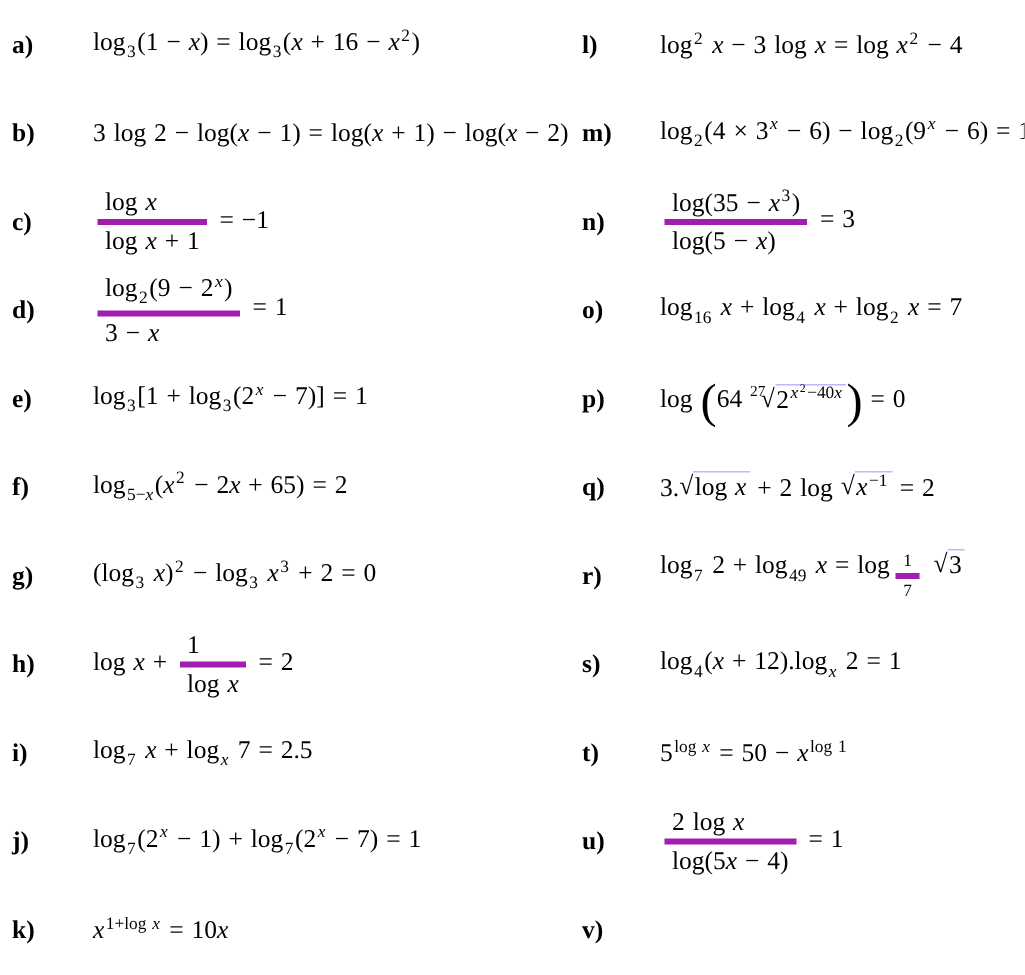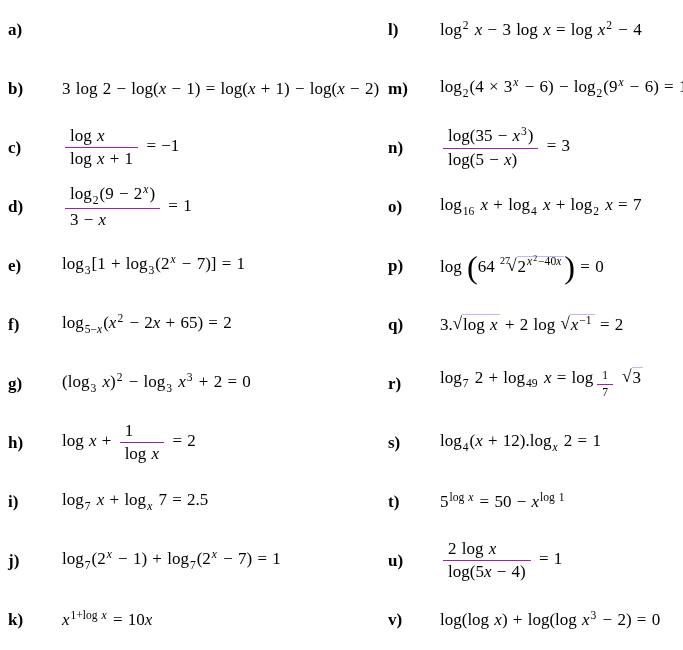--- a/index.html
+++ b/index.html
@@ -35,38 +35,39 @@
   }
   sup.msup {
     font-size: 0.68em; line-height: 1;
     vertical-align: 0.55em; margin: 0 1px 0 1px;
   }
   .frac {
     display: inline-block; vertical-align: middle;
     text-align: left; margin: 0 3px;
   }
   .frac .num { display: block; padding: 0 5px 2px; line-height: 1.05; }
-  .frac .den { display: block; border-top: 1px solid #a21caf; padding: 2px 5px 0; line-height: 1.05; }
+  .frac .den { display: block; border-top: 4px solid #a21caf; padding: 2px 5px 0; line-height: 1.05; }
   .sqrt { white-space: nowrap; }
   .sqrt-idx { font-size: 0.6em; vertical-align: 0.75em; margin-right: -3px; }
   .sqrt-sym { display: inline-block; transform: translateY(-1px); }
   .sqrt-arg { border-top: 1px solid #c4b5fd; padding: 0 2px 0 1px; }
   .big {
     font-size: 1.9em; line-height: 0;
     vertical-align: middle; display: inline-block;
     transform: translateY(-1px);
   }
 </style>
 </head>
 <body>
 
 <div class="page">
   <div class="column col-left">
       <div class="row">
         <span class="label">a)</span>
+        <span class="eq">log<sub class="msub">3</sub>(1 − <i>x</i>) = log<sub class="msub">3</sub>(<i>x</i> + 16 − <i>x</i><sup class="msup">2</sup>)</span>
       </div>
       <div class="row">
         <span class="label">b)</span>
         <span class="eq">3 log 2 − log(<i>x</i> − 1) = log(<i>x</i> + 1) − log(<i>x</i> − 2)</span>
       </div>
       <div class="row">
         <span class="label">c)</span>
         <span class="eq"><span class="frac"><span class="num">log <i>x</i></span><span class="den">log <i>x</i> + 1</span></span> = −1</span>
       </div>
       <div class="row">
@@ -138,16 +139,15 @@
       <div class="row">
         <span class="label">t)</span>
         <span class="eq">5<sup class="msup">log <i>x</i></sup> = 50 − <i>x</i><sup class="msup">log 1</sup></span>
       </div>
       <div class="row">
         <span class="label">u)</span>
         <span class="eq"><span class="frac"><span class="num">2 log <i>x</i></span><span class="den">log(5<i>x</i> − 4)</span></span> = 1</span>
       </div>
       <div class="row">
         <span class="label">v)</span>
-        <span class="eq">log(log <i>x</i>) + log(log <i>x</i><sup class="msup">3</sup> − 2) = 0</span>
       </div>
     </div>
 </div>
 
 </body></html>

